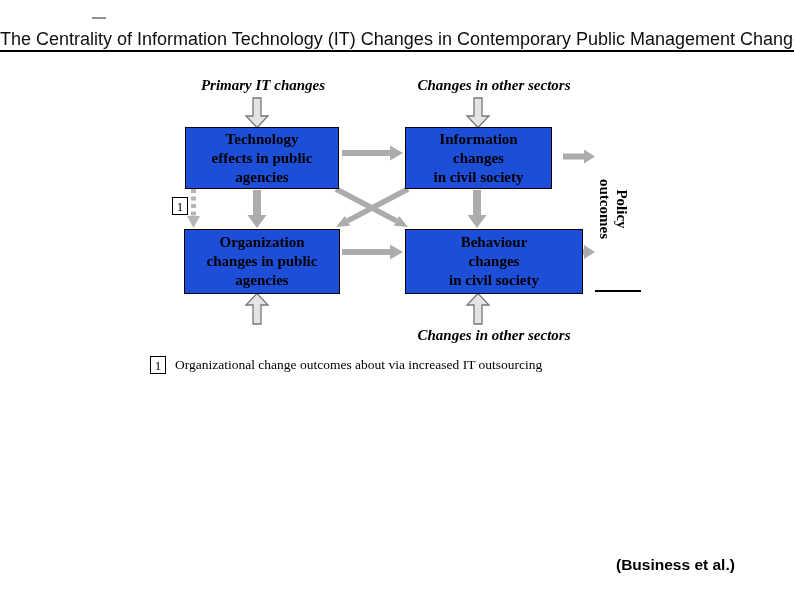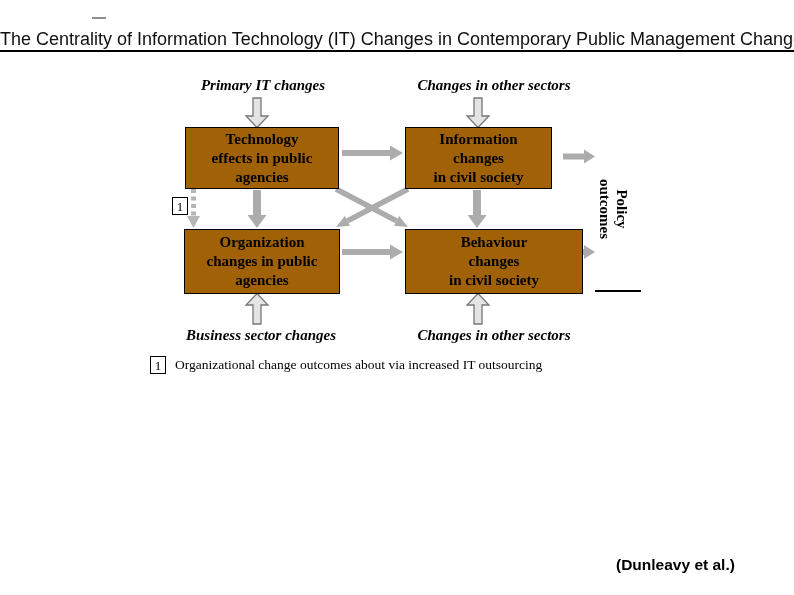--- a/index.html
+++ b/index.html
@@ -27,21 +27,21 @@
     background: #8f8f8f;
   }
 
   svg.arrows { position: absolute; left: 0; top: 0; pointer-events: none; }
   .outline-arrow { stroke: #777777; stroke-width: 1.3; }
   .dashed-line { stroke-width: 5; stroke-dasharray: 4 3.5; }
   .diag-line { stroke-width: 5.5; }
 
   .box {
     position: absolute; box-sizing: border-box;
-    border: 1.6px solid #000; background: #a16207;
+    border: 1.6px solid #000; background: #1d4ed8;
     display: flex; align-items: center; justify-content: center;
     text-align: center; font-weight: bold; font-size: 15px; line-height: 19px;
     white-space: pre-line;
   }
   .ext-label {
     position: absolute; transform: translateX(-50%);
     font-style: italic; font-weight: bold; font-size: 15px;
     white-space: nowrap;
   }
   .policy {
@@ -108,21 +108,20 @@
     </g>
 
     <g>
       <line class="dashed-line" x1="193.5" y1="189" x2="193.5" y2="216" stroke="#b6b6b6"></line>
       <polygon points="187,216 200,216 193.5,228" fill="#b6b6b6"></polygon>
     </g>
   </svg>
 
   <div class="ext-label" style="left:263px; top:77px;text-align:center;">Primary IT changes</div>
   <div class="ext-label" style="left:494px; top:77px;">Changes in other sectors</div>
-  <div class="ext-label" style="left:261px; top:327px;">Business sector changes</div>
   <div class="ext-label" style="left:494px; top:327px;">Changes in other sectors</div>
 
   <div class="box" style="left:185px; top:127px; width:154px; height:62px;">Technology
 effects in public
 agencies</div>
   <div class="box" style="left:405px; top:127px; width:147px; height:62px;">Information
 changes
 in civil society</div>
   <div class="box" style="left:184px; top:229px; width:156px; height:65px;">Organization
 changes in public
@@ -135,15 +134,15 @@
 outcomes</div>
   <div class="policy-rule"></div>
 
   <div class="marker-box floating">1</div>
 
   <div class="footnote">
     <span class="marker-box">1</span>
     <span><span>Organizational change outcomes about via increased </span><span class="fn-bold">IT</span><span> outsourcing</span></span>
   </div>
 
-  <div class="attribution">(Dunleavy et al.)</div>
+  <div class="attribution">(Business et al.)</div>
 
 </div>
 
 </body></html>

